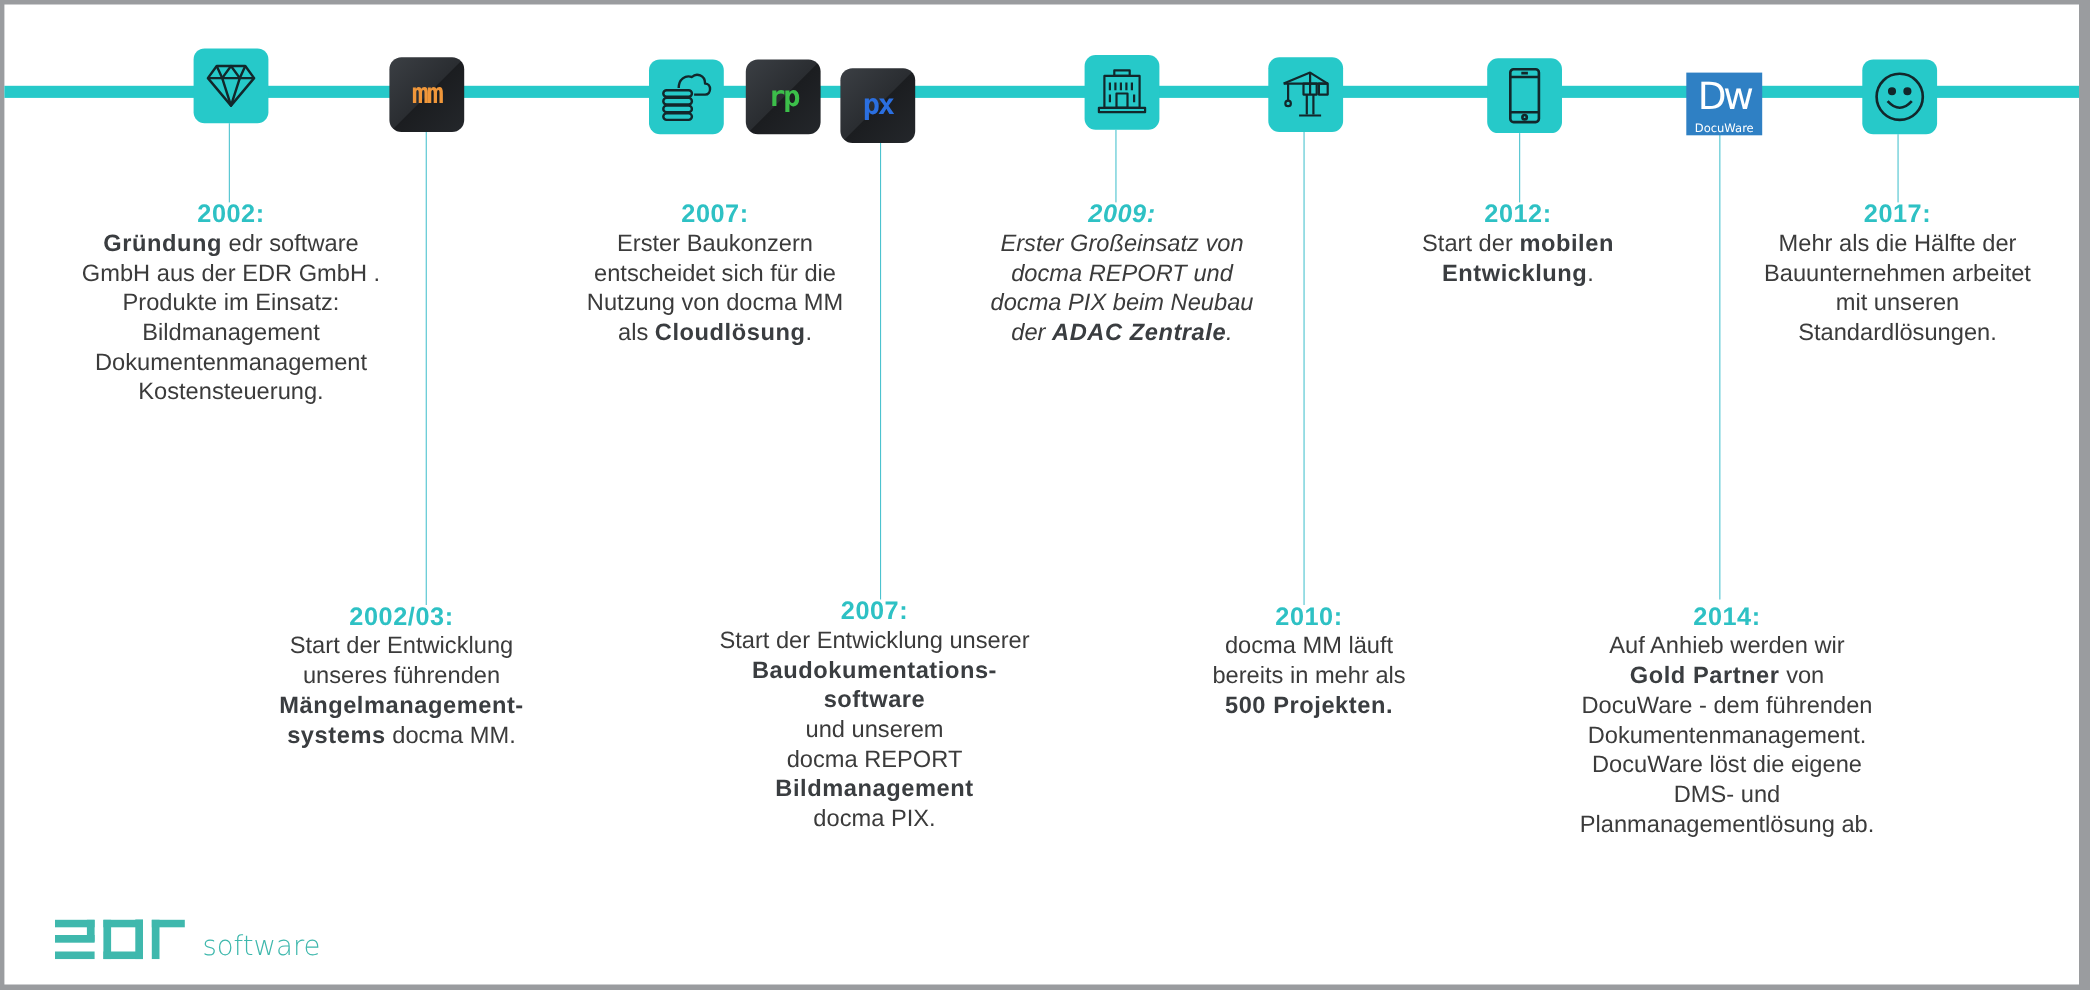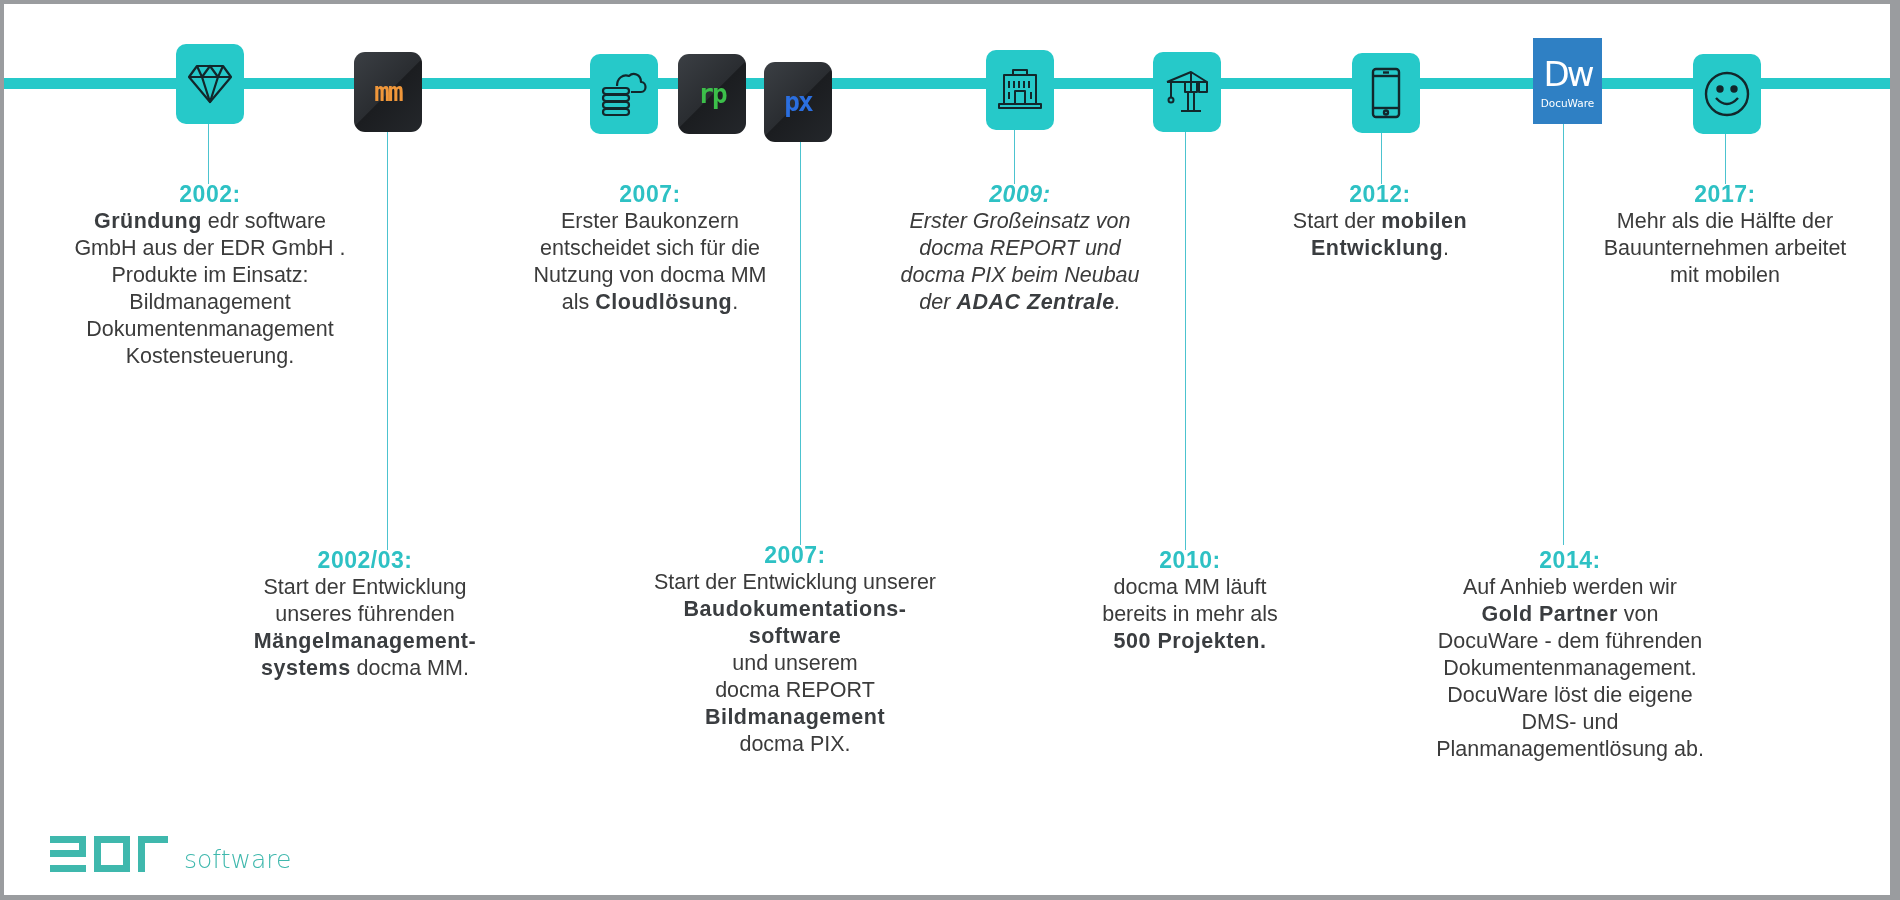--- a/index.html
+++ b/index.html
@@ -2,21 +2,21 @@
 <html><head>
 <meta charset="utf-8">
 <style>
   html, body { margin:0; padding:0; }
   body { width:1900px; height:900px; position:relative; background:#ffffff; overflow:hidden;
          font-family:"Liberation Sans", sans-serif; color:#3a3a3a; }
   .frame { position:absolute; left:0; top:0; width:1900px; height:900px; box-sizing:border-box;
            border-top:4px solid #9a9c9f; border-left:4px solid #9a9c9f;
            border-right:10px solid #9a9c9f; border-bottom:5px solid #9a9c9f; pointer-events:none; }
   .bar { position:absolute; left:4px; right:10px; top:78px; height:11px; background:#26c9c9; }
-  .icon { position:absolute; width:68px; height:80px; border-radius:10px; box-sizing:border-box;
+  .icon { position:absolute; width:68px; height:68px; border-radius:10px; box-sizing:border-box;
           display:flex; align-items:center; justify-content:center; }
   .icon.teal { background:#26c9c9; }
   .icon.dark { background:linear-gradient(135deg,#3b3f44 0%,#2a2d31 50%,#1b1d20 51%,#24272b 100%); border-radius:11px; }
   .icon.dw { background:#2f80c4; border-radius:0; flex-direction:column; }
   .icon svg { display:block; }
   .dark-txt { font-family:"DejaVu Sans Mono", monospace; font-weight:bold; font-size:26px; letter-spacing:-2px; }
   .vline { position:absolute; width:1px; background:#4cc3cf; }
   .block { position:absolute; text-align:center; font-size:21.5px; line-height:27px; color:#3b3b3b; }
   .year { display:block; color:#2ec1c4; font-weight:bold; font-size:23px; line-height:28px; letter-spacing:0.5px; }
   .line { display:block; white-space:nowrap; }
@@ -107,21 +107,21 @@
 <div class="icon teal" style="left:1352px; top:53px;">
   <svg width="30" height="52" viewBox="0 0 30 52" fill="none" stroke="#12272b" stroke-width="2.4">
     <rect x="2" y="2" width="26" height="48" rx="3"></rect>
     <line x1="2" y1="9" x2="28" y2="9"></line>
     <line x1="2" y1="41" x2="28" y2="41"></line>
     <line x1="12" y1="5.5" x2="18" y2="5.5"></line>
     <circle cx="15" cy="45.5" r="2"></circle>
   </svg>
 </div>
 
-<div class="icon dw" style="left:1533px; top:38px; width:69px; height:86px;align-items:center;">
+<div class="icon dw" style="left:1533px; top:66px; width:69px; height:57px;align-items:center;">
   <span class="dw-big">Dw</span>
   <span class="dw-small">DocuWare</span>
 </div>
 
 <div class="icon teal" style="left:1693px; top:54px;">
   <svg width="48" height="48" viewBox="0 0 48 48" fill="none" stroke="#12272b" stroke-width="2.4">
     <circle cx="24" cy="24" r="21"></circle>
     <circle cx="17" cy="19" r="2.5" fill="#12272b"></circle>
     <circle cx="31" cy="19" r="2.5" fill="#12272b"></circle>
     <path d="M13,28 Q24,40 35,28"></path>
@@ -153,21 +153,22 @@
   </div>
 <div class="block" style="left:1240px; top:180px; width:280px;">
     <span class="year">2012:</span>
     <span class="line"><span>Start der </span><span class="b">mobilen</span></span>
     <span class="line"><span class="b">Entwicklung</span><span>.</span></span>
   </div>
 <div class="block" style="left:1570px; top:180px; width:310px;">
     <span class="year">2017:</span>
     <span class="line"><span>Mehr als die Hälfte der</span></span>
     <span class="line"><span>Bauunternehmen arbeitet</span></span>
-    <span class="line"><span>mit mobilen</span></span>
+    <span class="line"><span>mit unseren</span></span>
+    <span class="line"><span>Standardlösungen.</span></span>
   </div>
 
 <div class="block" style="left:200px; top:546px; width:330px;">
     <span class="year">2002/03:</span>
     <span class="line"><span>Start der Entwicklung</span></span>
     <span class="line"><span>unseres führenden</span></span>
     <span class="line"><span class="b">Mängelmanagement-</span></span>
     <span class="line"><span class="b">systems</span><span> docma MM.</span></span>
   </div>
 <div class="block" style="left:620px; top:541px; width:350px;">

